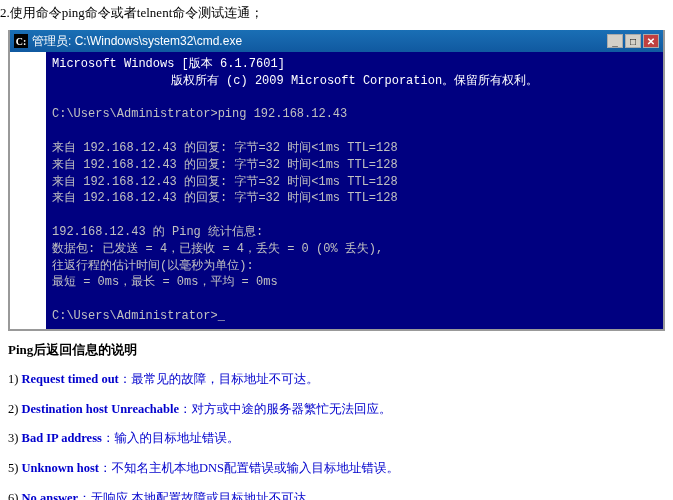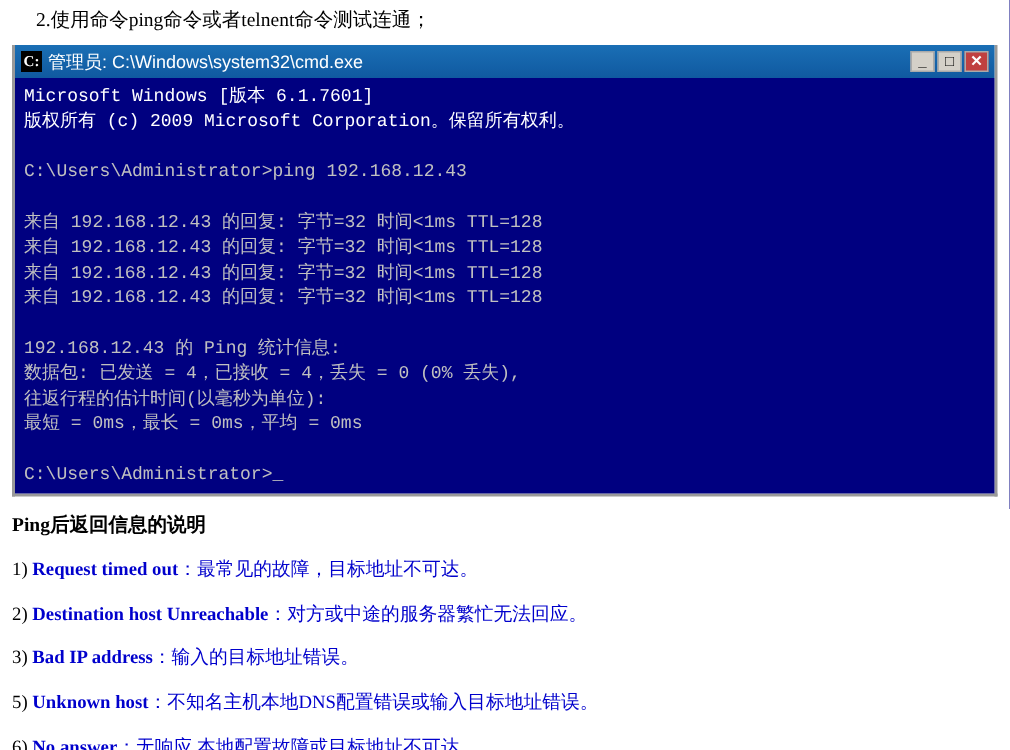--- a/index.html
+++ b/index.html
@@ -6,21 +6,21 @@
     body {
       width: 673px;
       min-height: 500px;
       background: #fff;
       font-family: SimSun, '宋体', serif;
       font-size: 13px;
       color: #000;
     }
 
     .top-instruction {
-      padding: 4px 8px 4px 24px;
+      padding: 4px 8px 4px 0;
       font-size: 13px;
       color: #000;
     }
 
     
     .cmd-window {
       margin: 4px 8px;
       border: 2px solid #999;
       border-top: none;
     }
@@ -82,20 +82,21 @@
     .cmd-btn-close { background: #c04040; color: #fff; }
 
     .cmd-body {
       background: #000080;
       padding: 4px 6px;
       min-height: 220px;
       font-family: 'Courier New', 'Lucida Console', monospace;
       font-size: 12px;
       color: #c0c0c0;
       line-height: 1.4;
+      margin-left: 36px;
     }
     .cmd-body .line { display: block; }
 
     
     .ping-info {
       padding: 6px 8px;
     }
 
     .ping-info-title {
       font-size: 13px;
@@ -136,21 +137,21 @@
     </div>
     <div class="cmd-titlebar-buttons">
       <div class="cmd-btn cmd-btn-min">_</div>
       <div class="cmd-btn cmd-btn-max">□</div>
       <div class="cmd-btn cmd-btn-close">✕</div>
     </div>
   </div>
 
   <div class="cmd-body" id="cmd-body-content">
   <span class="line" style="color: rgb(255, 255, 255);">Microsoft Windows [版本 6.1.7601]</span>
-      <span class="line" style="color: rgb(255, 255, 255);">版权所有 (c) 2009 Microsoft Corporation。保留所有权利。</span>
+      <span class="line" style="color: rgb(255, 255, 255); text-align: center;">版权所有 (c) 2009 Microsoft Corporation。保留所有权利。</span>
       <span class="line">&nbsp;</span>
       <span class="line">C:\Users\Administrator&gt;ping 192.168.12.43</span>
       <span class="line">&nbsp;</span>
       <span class="line">来自 192.168.12.43 的回复: 字节=32 时间&lt;1ms TTL=128</span>
       <span class="line">来自 192.168.12.43 的回复: 字节=32 时间&lt;1ms TTL=128</span>
       <span class="line">来自 192.168.12.43 的回复: 字节=32 时间&lt;1ms TTL=128</span>
       <span class="line">来自 192.168.12.43 的回复: 字节=32 时间&lt;1ms TTL=128</span>
       <span class="line">&nbsp;</span>
       <span class="line">192.168.12.43 的 Ping 统计信息:</span>
       <span class="line">    数据包: 已发送 = 4，已接收 = 4，丢失 = 0 (0% 丢失),</span>

